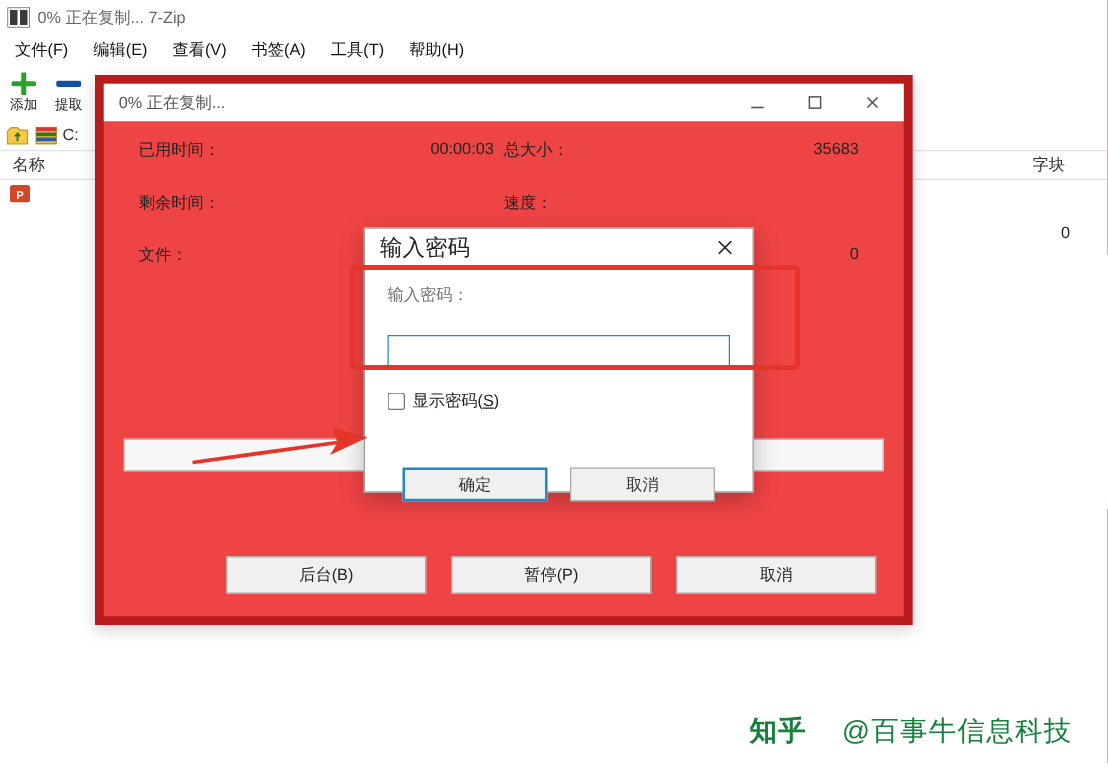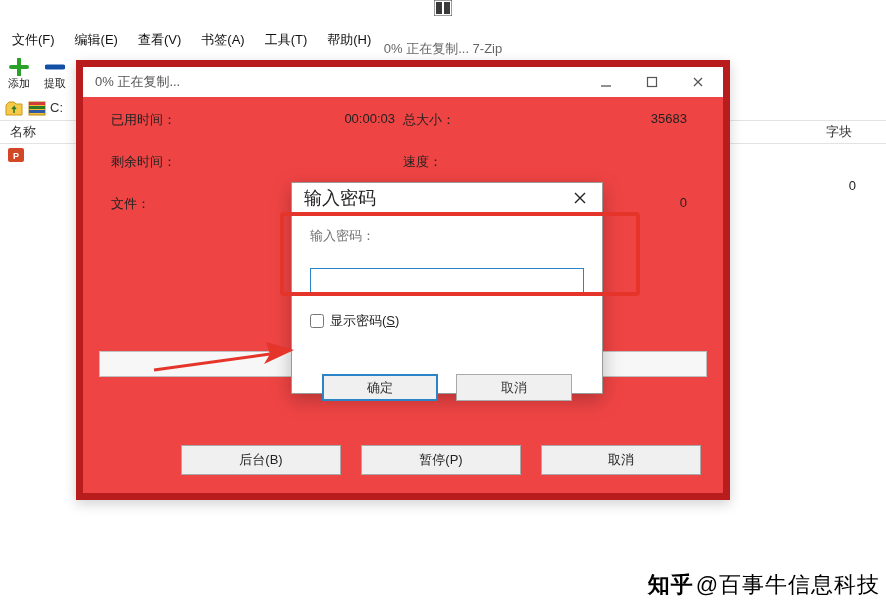--- a/index.html
+++ b/index.html
@@ -1,20 +1,20 @@
 <!DOCTYPE html>
 <html><head>
 <meta charset="utf-8">
 <style>
   * { box-sizing: border-box; font-family: "Microsoft YaHei", "Segoe UI", Tahoma, sans-serif; }
   html, body { margin: 0; padding: 0; }
   body { width: 886px; height: 616px; background: #fff; position: relative; overflow: hidden; font-size: 13px; color: #333; }
 
   
-  .main-titlebar { height: 28px; display: flex; align-items: center; padding: 0 6px; gap: 24px; flex-direction: column; }
+  .main-titlebar { height: 28px; display: flex; align-items: center; padding: 0 6px; gap: 6px; }
   .app-icon { width: 18px; height: 16px; }
   .title-text { color: #666; font-size: 13px; }
 
   
   .menubar { height: 24px; display: flex; align-items: center; padding: 0 4px; gap: 4px; }
   .menu-item { padding: 2px 8px; cursor: default; color: #111; }
 
   
   .toolbar { height: 42px; display: flex; align-items: center; padding: 2px 4px 0; gap: 6px; }
   .tool-btn { display: flex; flex-direction: column; align-items: center; width: 30px; cursor: default; }
@@ -27,21 +27,21 @@
 
   
   .list-header { height: 24px; display:flex; align-items:center; border-top:1px solid #e3e3e3; border-bottom:1px solid #e3e3e3; color:#333;}
   .col-name { width: 60px; padding-left: 10px; }
   .col-block { margin-left:auto; width:60px; text-align:left; }
 
   .file-item { height:22px; display:flex; align-items:center; padding-left:8px; gap:6px;}
   .ppt-icon{width:16px;height:14px;}
 
   
-  .watermark { position:absolute; right:6px; bottom:16px; font-size:22px; color:#000000; font-weight:400; letter-spacing:1px; display:flex; align-items:center; gap:2px;}
+  .watermark { position:absolute; right:28px; bottom:16px; font-size:22px; color:#15803d; font-weight:400; letter-spacing:1px; display:flex; align-items:center; gap:28px;}
   .zhihu-logo { font-weight:700; }
 
   
   .progress-dialog {
     position:absolute; left:76px; top:60px; width:654px; height:440px;
     background:#ef4444; border:7px solid #b91c1c; box-shadow:0 4px 12px rgba(0,0,0,.18);
   }
   .dlg-titlebar { height:30px; display:flex; align-items:center; padding:0 2px 0 12px; background:#fff;}
   .dlg-title { color:#555; }
   .dlg-winbtns { margin-left:auto; display:flex;}

